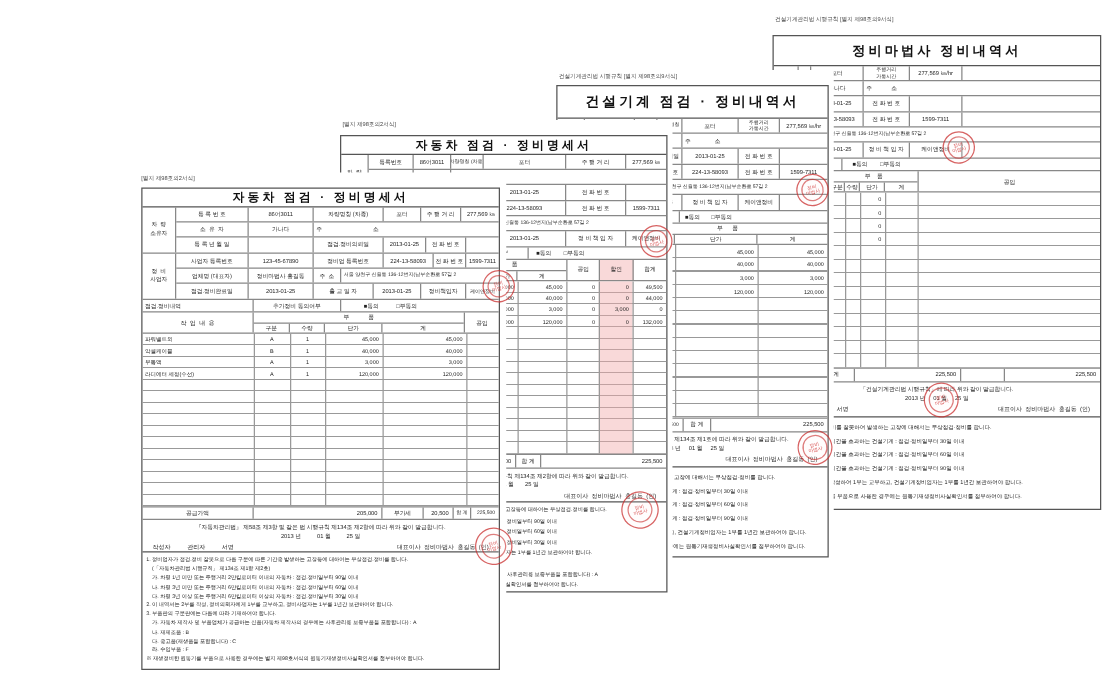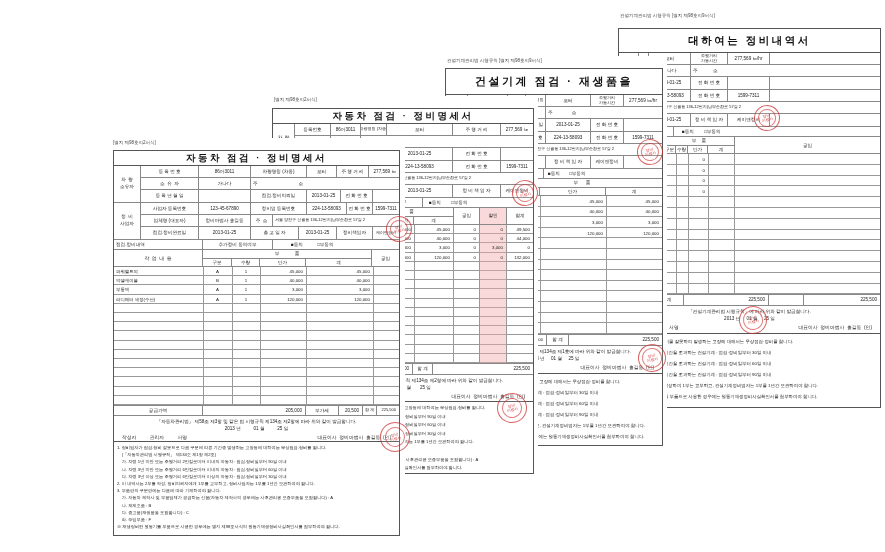--- a/index.html
+++ b/index.html
@@ -51,21 +51,21 @@
   .stamp .in{border:1px solid rgba(200,40,40,.7);border-radius:50%;width:74%;height:74%;display:flex;align-items:center;justify-content:center;font-size:3.8px;color:#c22;text-align:center;line-height:1.15;white-space:pre}
 </style>
 </head>
 <body>
 
 <div id="canvas">
 
   <div class="paper" style="left:616px;top:12px;width:268px;height:400px;z-index:1">
     <div class="flabel" style="left:4px;top:1px">건설기계관리법 시행규칙 [별지 제98호의9서식]</div>
     <div class="tbl" style="left:2px;top:16px;width:263px;height:380px">
-      <div class="title" style="height:24px;font-size:10.5px">대하여는 정비내역서</div>
+      <div class="title" style="height:24px;font-size:10.5px">정비마법사 정비내역서</div>
       <div class="fgroup">
         <div class="gcell" style="width:20px">기  계
 소유자</div>
         <div class="grows">
           <div class="trow">
             <div class="c" style="width:10px">등록번호</div>
             <div class="c" style="width:42px">포터</div>
             <div class="c sm" style="width:37px">주행거리
 가동시간</div>
             <div class="c" style="width:42px">277,569 ㎞/hr</div>
@@ -197,21 +197,21 @@
       </div>
     <div class="stamp" style="left:123px;top:294px;width:28px;height:28px">
         <div class="in">정비
 마법사</div>
       </div>
   </div>
 
   <div class="paper" style="left:443px;top:56px;width:224px;height:392px;z-index:2">
     <div class="flabel" style="left:4px;top:2px">건설기계관리법 시행규칙 [별지 제98호의9서식]</div>
     <div class="tbl" style="left:2px;top:12px;width:218px;height:378px">
-      <div class="title" style="height:26px;font-size:11px">건설기계 점검 · 재생품을</div>
+      <div class="title" style="height:26px;font-size:11px">건설기계 점검 · 정비내역서</div>
       <div class="fgroup">
         <div class="gcell" style="width:22px">기  계
 소유자</div>
         <div class="grows">
           <div class="trow">
             <div class="c" style="width:40px">등 록 번 호</div>
             <div class="c" style="width:18px">86어3011</div>
             <div class="c sm" style="width:20px">기계명칭</div>
             <div class="c" style="width:45px">포터</div>
             <div class="c sm" style="width:33px">주행거리

